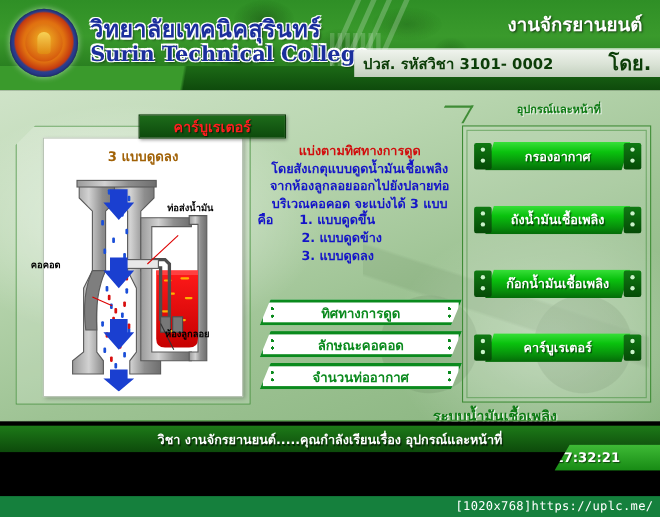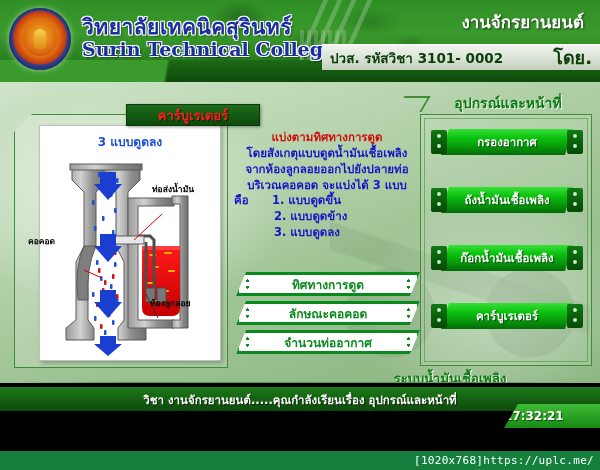--- a/index.html
+++ b/index.html
@@ -70,21 +70,21 @@
           linear-gradient(18deg, transparent 45%, rgba(70,100,62,.5) 46%, rgba(70,100,62,.5) 54%, transparent 55%); }
 
   
   .diagram-panel { position:absolute; left:14px; top:32px; width:214px; height:254px;
         border:1px solid #3f8c36; background:rgba(255,255,255,.18);
         clip-path:polygon(18px 0, 100% 0, 100% 100%, 0 100%, 0 18px); }
   .diagram-inner { position:absolute; left:24px; top:10px; width:182px; height:236px;
         background:#fff; border:1px solid #b9c5b5; box-shadow:2px 2px 4px rgba(0,0,0,.25); }
 
   .dg-title { position:absolute; left:0; right:0; top:6px; text-align:center; font-size:12px;
-        font-weight:bold; color:#1d4ed8; }
+        font-weight:bold; color:#a16207; }
 
   .carb { position:absolute; left:14px; top:24px; width:150px; height:206px; }
   .carb svg { width:100%; height:100%; display:block; }
 
   .carb-label { position:absolute; font-size:8.5px; font-weight:bold; color:#000; white-space:nowrap; }
   .lbl-venturi { left:-12px; top:108px; }
   .lbl-pipe    { left:112px; top:56px; }
   .lbl-float   { left:110px; top:170px; }
 
   
@@ -107,21 +107,21 @@
         clip-path:polygon(10px 0, 100% 0, calc(100% - 10px) 100%, 0 100%);
         display:flex; align-items:center; justify-content:center; }
   .cbtn span { font-size:12px; font-weight:bold; color:#0a8a1d; }
   .cbtn i.dots { position:absolute; top:50%; transform:translateY(-50%); width:5px; height:12px;
         background:radial-gradient(circle 1.4px at 50% 22%, #0a8a1d 0 1.4px, transparent 1.5px),
                    radial-gradient(circle 1.4px at 50% 78%, #0a8a1d 0 1.4px, transparent 1.5px); }
   .cbtn i.l { left:6px; } .cbtn i.r { right:6px; }
 
   
   .right-title { position:absolute; left:420px; top:10px; width:176px; text-align:center;
-        font-size:14px; font-weight:bold; color:#0e7a14; text-shadow:1px 1px 0 rgba(255,255,255,.8); }
+        font-size:10px; font-weight:bold; color:#0e7a14; text-shadow:1px 1px 0 rgba(255,255,255,.8); }
   .right-tab { position:absolute; left:400px; top:14px; width:26px; height:16px;
         border-top:2px solid #3f8c36; border-right:2px solid #3f8c36; transform:skewX(-30deg); }
 
   .right-frame { position:absolute; left:420px; top:32px; width:172px; height:252px;
         border:1px solid #3f8c36; background:rgba(255,255,255,.12); }
   .right-frame:before { content:""; position:absolute; left:3px; top:3px; right:3px; bottom:3px;
         border:1px solid rgba(63,140,54,.55); }
 
   .gbtn { position:absolute; left:10px; width:152px; height:26px; }
   .gbtn .body { position:absolute; left:10px; right:10px; top:0; height:26px;

